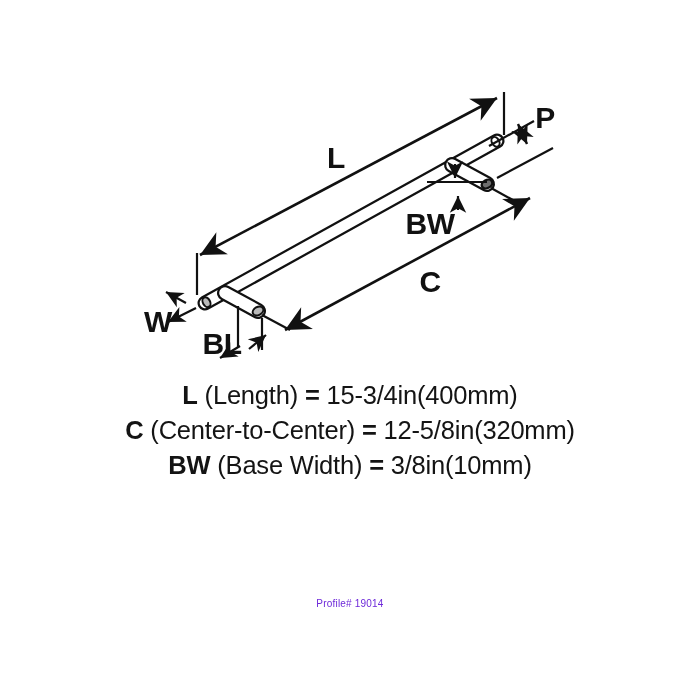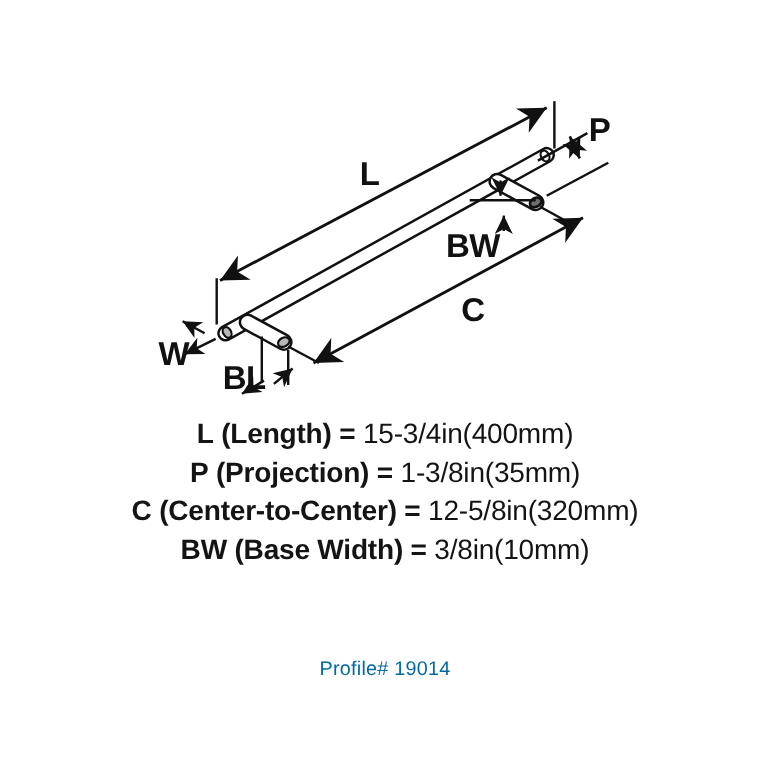--- a/index.html
+++ b/index.html
@@ -56,42 +56,42 @@
     font-size: 25.5px;
     line-height: 35px;
     color: #141414;
     white-space: nowrap;
     letter-spacing: -0.2px;
   }
   .spec-code {
     font-weight: 700;
   }
   .spec-name {
-    font-weight: 700;
+    font-weight: 400;
   }
   .spec-eq {
     font-weight: 700;
   }
   .spec-imperial {
     font-weight: 400;
   }
   .spec-metric {
     font-weight: 400;
   }
 
   
   #profile-line {
     position: absolute;
     left: 0;
     top: 598px;
     width: 700px;
     text-align: center;
-    font-size: 18px;
-    font-weight: 400;
-    color: #0369a1;
+    font-size: 10px;
+    font-weight: 400;
+    color: #6d28d9;
     letter-spacing: 0.2px;
   }
 </style>
 </head>
 <body>
 
 <div id="page">
 
   <div id="drawing-area">
     <svg id="drawing-svg" viewBox="0 0 700 375" xmlns="http://www.w3.org/2000/svg">
@@ -178,26 +178,20 @@
   <div id="spec-list">
 
     <div class="spec-row">
       <span class="spec-code">L</span>
       <span class="spec-name">(Length)</span>
       <span class="spec-eq">=</span>
       <span class="spec-imperial">15-3/4in</span><span class="spec-metric">(400mm)</span>
     </div>
 
 
-    <div class="spec-row">
-      <span class="spec-code">P</span>
-      <span class="spec-name">(Projection)</span>
-      <span class="spec-eq">=</span>
-      <span class="spec-imperial">1-3/8in</span><span class="spec-metric">(35mm)</span>
-    </div>
 
     <div class="spec-row">
       <span class="spec-code">C</span>
       <span class="spec-name">(Center-to-Center)</span>
       <span class="spec-eq">=</span>
       <span class="spec-imperial">12-5/8in</span><span class="spec-metric">(320mm)</span>
     </div>
 
 
     <div class="spec-row">

